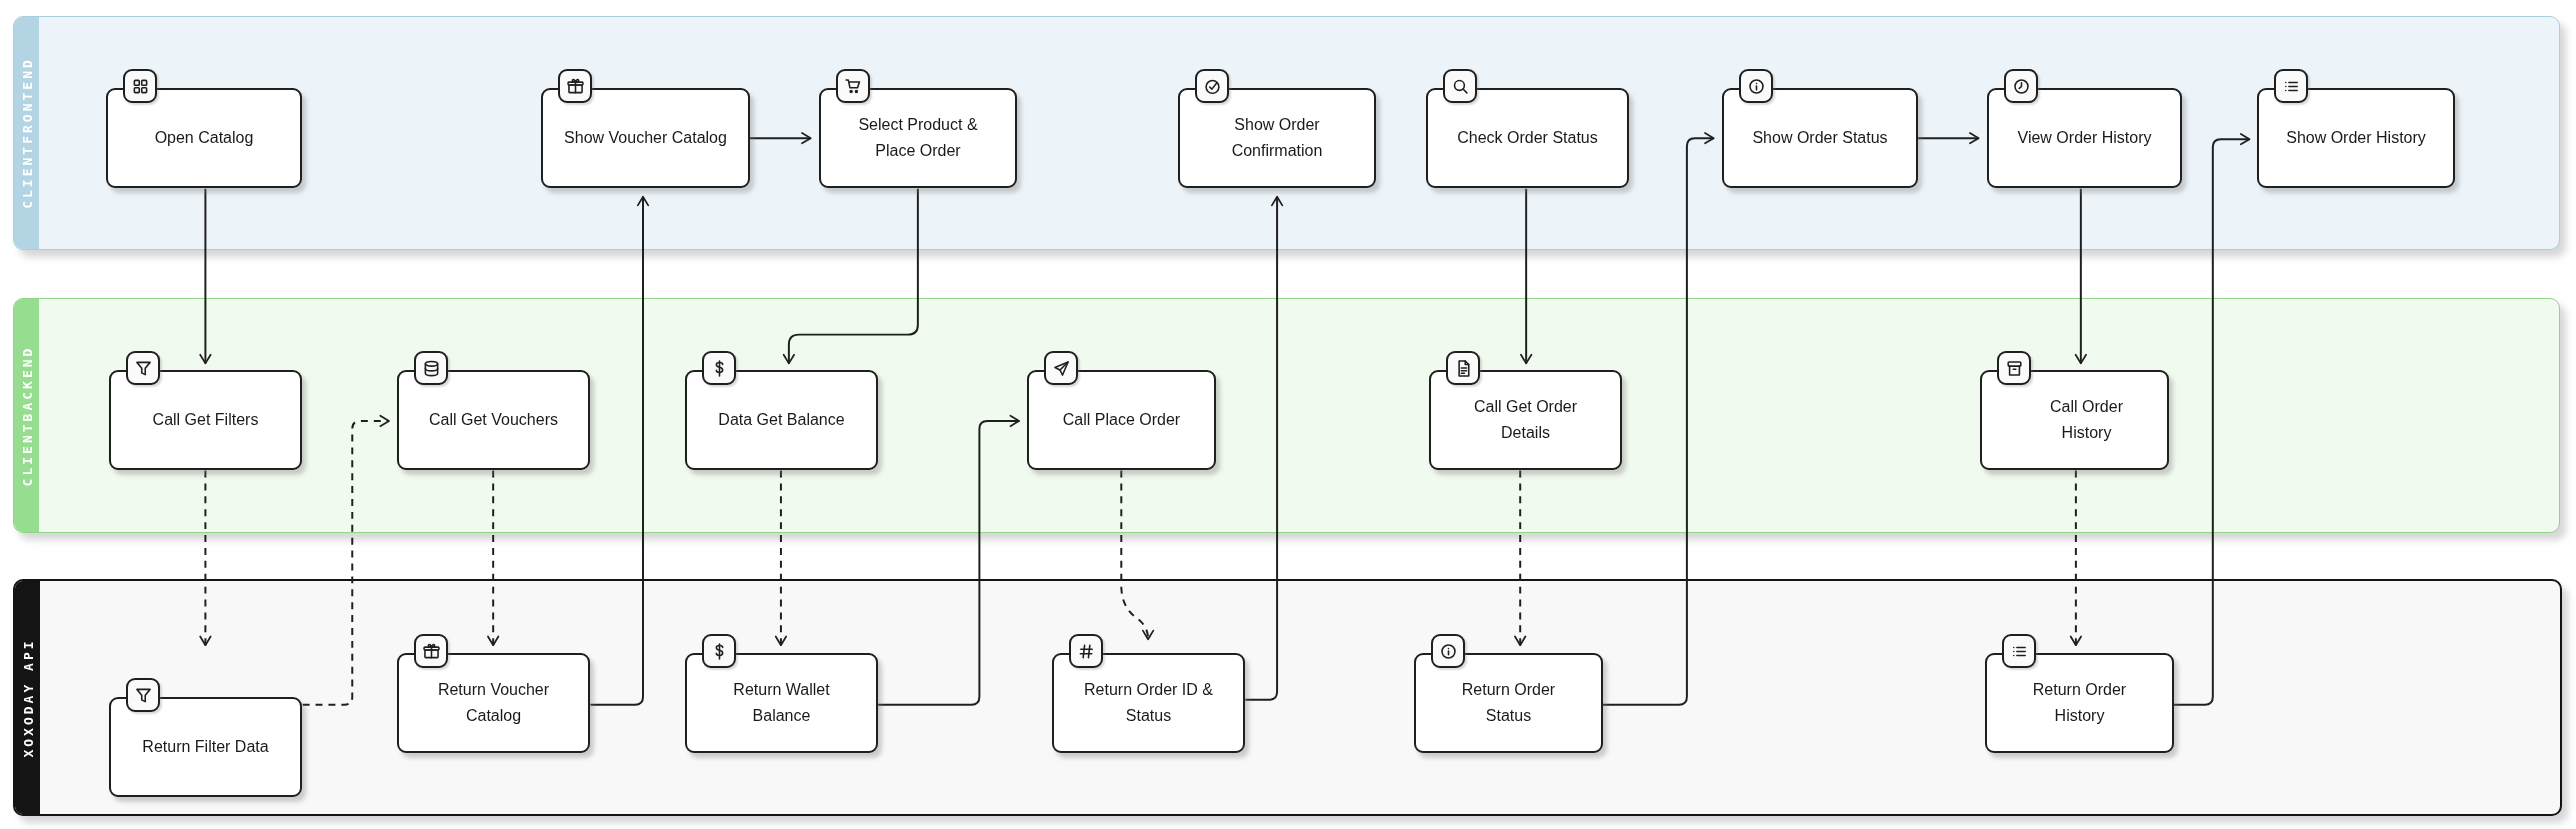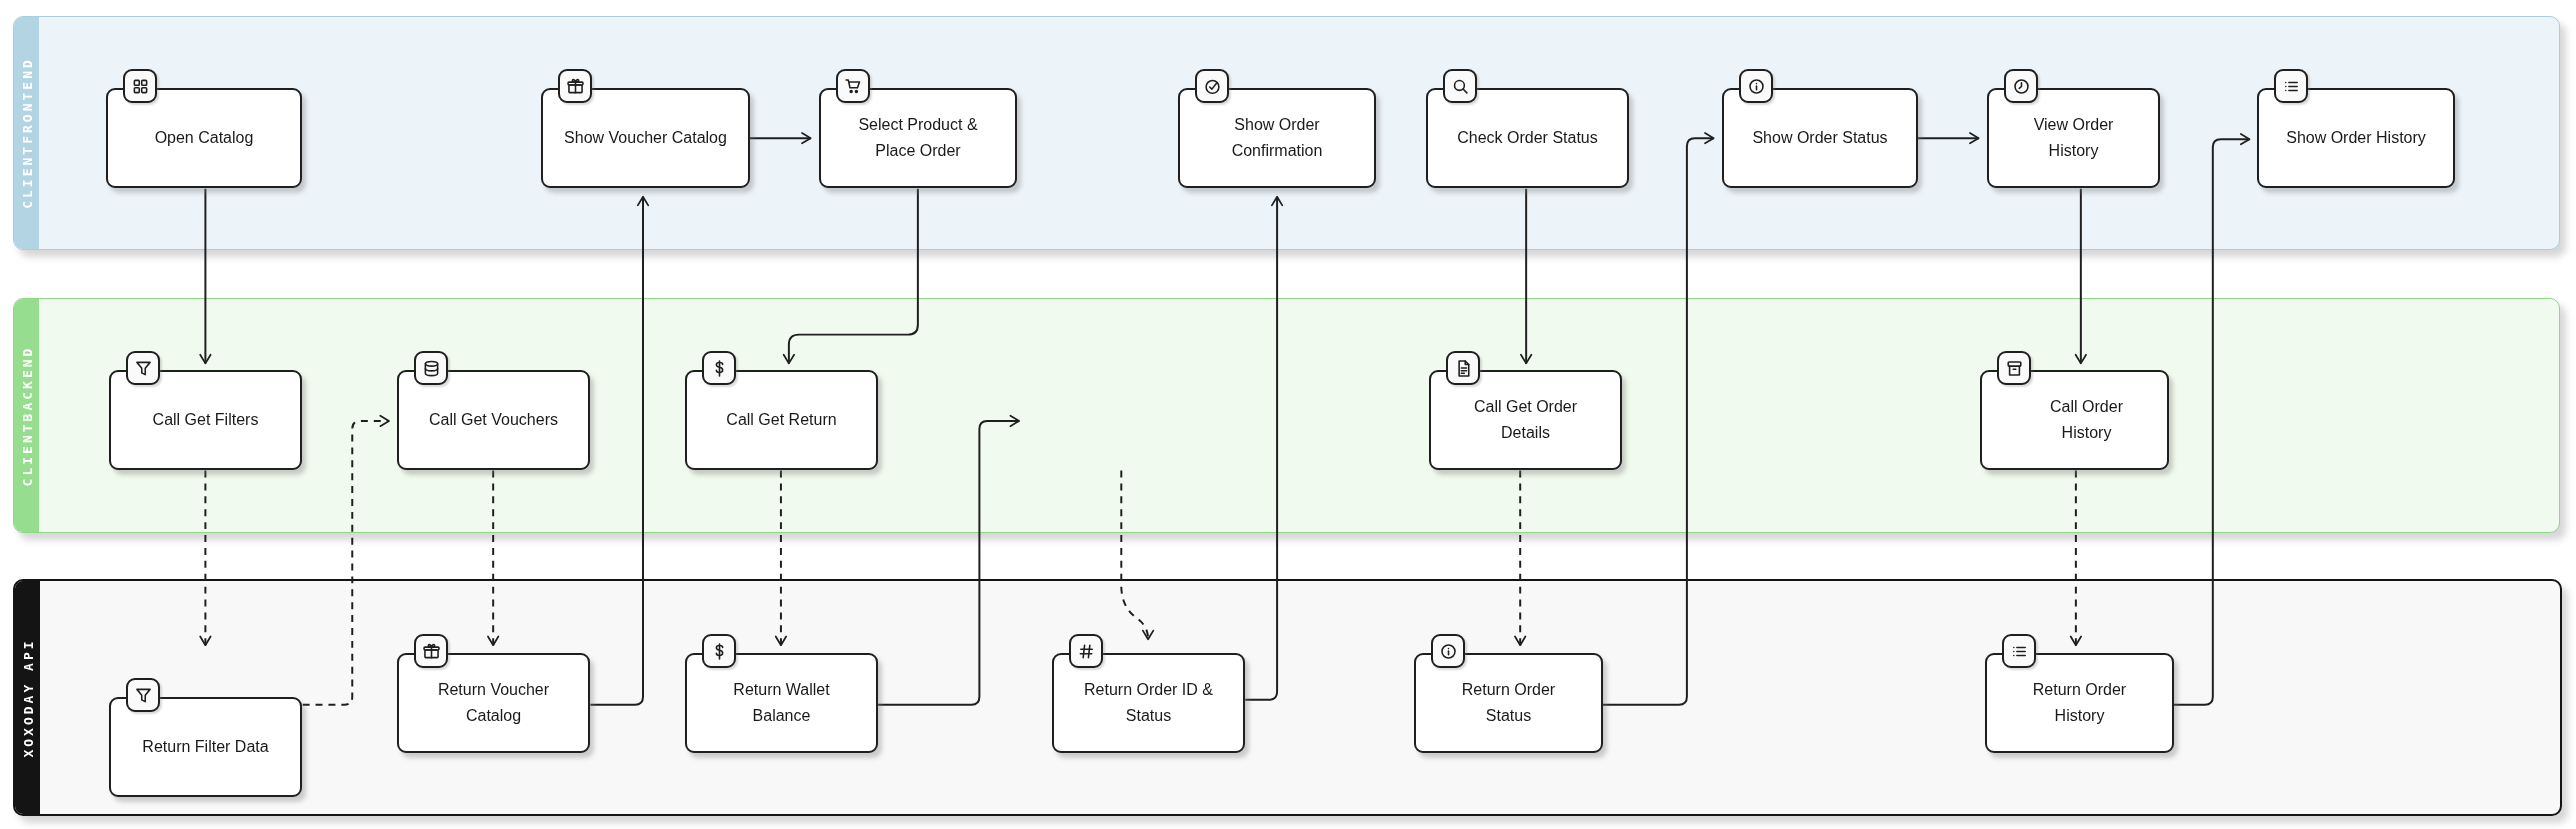--- a/index.html
+++ b/index.html
@@ -209,21 +209,21 @@
     <span class="nlabel">Check Order Status</span>
   </div>
   <div class="node row1" style="left:1722px;width:196px;">
     <span class="badge">
         <svg viewBox="0 0 21 21" width="21" height="21">
           <use href="#sym-info"></use>
         </svg>
       </span>
     <span class="nlabel">Show Order Status</span>
   </div>
-  <div class="node row1" style="left:1987px;width:173px;align-items:center;">
+  <div class="node row1" style="left:1987px;width:195px;align-items:center;">
     <span class="badge">
         <svg viewBox="0 0 21 21" width="21" height="21">
           <use href="#sym-clock"></use>
         </svg>
       </span>
     <span class="nlabel">View Order History</span>
   </div>
   <div class="node row1" style="left:2257px;width:198px;">
     <span class="badge">
         <svg viewBox="0 0 21 21" width="21" height="21">
@@ -248,21 +248,29 @@
         </svg>
       </span>
     <span class="nlabel">Call Get Vouchers</span>
   </div>
   <div class="node row2" style="left:685px;width:193px;">
     <span class="badge">
         <svg viewBox="0 0 21 21" width="21" height="21">
           <use href="#sym-dollar"></use>
         </svg>
       </span>
-    <span class="nlabel">Call Get Return</span>
+    <span class="nlabel">Data Get Balance</span>
+  </div>
+  <div class="node row2" style="left:1027px;width:189px;">
+    <span class="badge">
+        <svg viewBox="0 0 21 21" width="21" height="21">
+          <use href="#sym-send"></use>
+        </svg>
+      </span>
+    <span class="nlabel">Call Place Order</span>
   </div>
   <div class="node row2" style="left:1429px;width:193px;">
     <span class="badge">
         <svg viewBox="0 0 21 21" width="21" height="21">
           <use href="#sym-document"></use>
         </svg>
       </span>
     <span class="nlabel">Call Get Order Details</span>
   </div>
   <div class="node row2" style="left:1980px;width:189px;padding-left:44px;">

